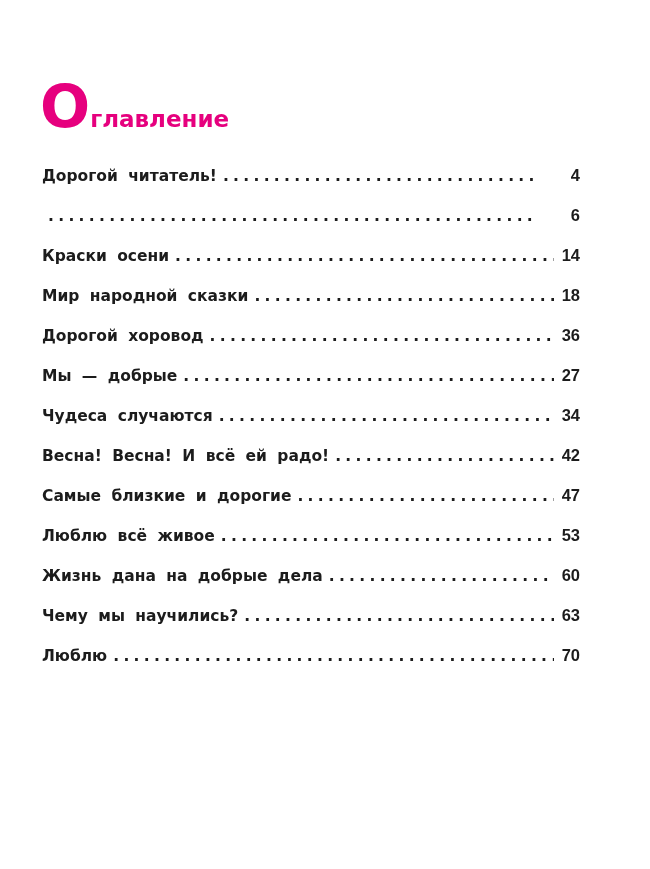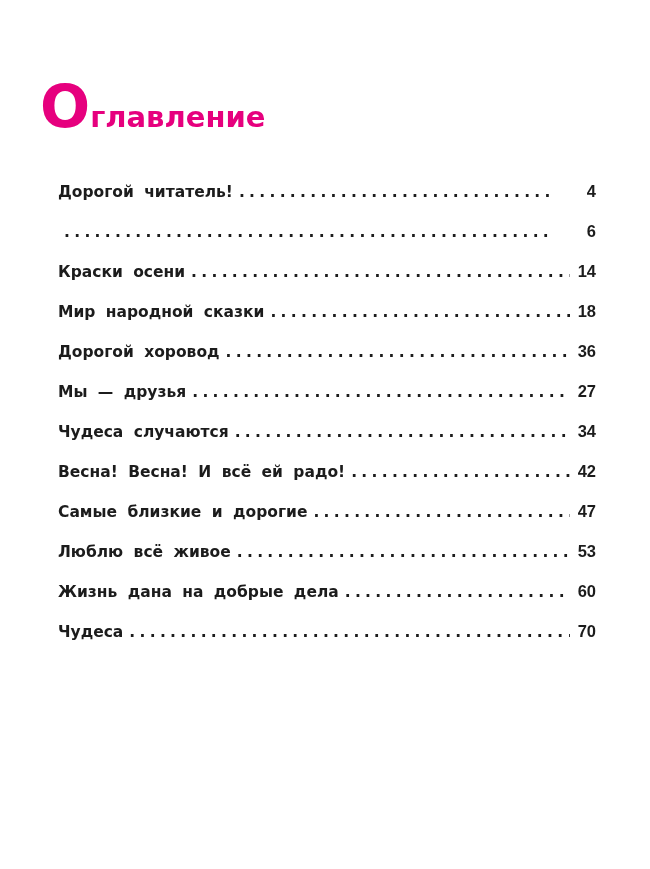--- a/index.html
+++ b/index.html
@@ -21,30 +21,30 @@
       align-items: baseline;
       color: #e6007e;
       font-weight: bold;
     }
     .title .cap {
       font-size: 59px;
       line-height: 1;
       letter-spacing: -1px;
     }
     .title .rest {
-      font-size: 29px;
+      font-size: 23px;
       line-height: 1;
       margin-left: 1px;
     }
     .toc {
       position: absolute;
       left: 42px;
       top: 166px;
       width: 538px;
-      margin: 16px;
+      margin: 0;
       padding: 0;
       list-style: none;
     }
     .toc-row {
       display: flex;
       align-items: baseline;
       height: 40px;
       font-size: 15.5px;
       font-weight: bold;
       word-spacing: 5px;
@@ -102,21 +102,21 @@
     <span class="toc-label">Мир народной сказки</span>
     <span class="toc-dots"></span>
     <span class="toc-page">18</span>
   </li>
   <li class="toc-row">
     <span class="toc-label">Дорогой хоровод</span>
     <span class="toc-dots"></span>
     <span class="toc-page">36</span>
   </li>
   <li class="toc-row">
-    <span class="toc-label">Мы — друзья</span>
+    <span class="toc-label">Мы — добрые</span>
     <span class="toc-dots"></span>
     <span class="toc-page">27</span>
   </li>
   <li class="toc-row">
     <span class="toc-label">Чудеса случаются</span>
     <span class="toc-dots"></span>
     <span class="toc-page">34</span>
   </li>
   <li class="toc-row">
     <span class="toc-label">Весна! Весна! И всё ей радо!</span>
@@ -132,17 +132,22 @@
     <span class="toc-label">Люблю всё живое</span>
     <span class="toc-dots"></span>
     <span class="toc-page">53</span>
   </li>
   <li class="toc-row">
     <span class="toc-label">Жизнь дана на добрые дела</span>
     <span class="toc-dots"></span>
     <span class="toc-page">60</span>
   </li>
   <li class="toc-row">
-    <span class="toc-label">Чудеса</span>
+    <span class="toc-label">Чему мы научились?</span>
+    <span class="toc-dots"></span>
+    <span class="toc-page">63</span>
+  </li>
+  <li class="toc-row">
+    <span class="toc-label">Люблю</span>
     <span class="toc-dots"></span>
     <span class="toc-page">70</span>
   </li>
 </ul>
 
 </body></html>

